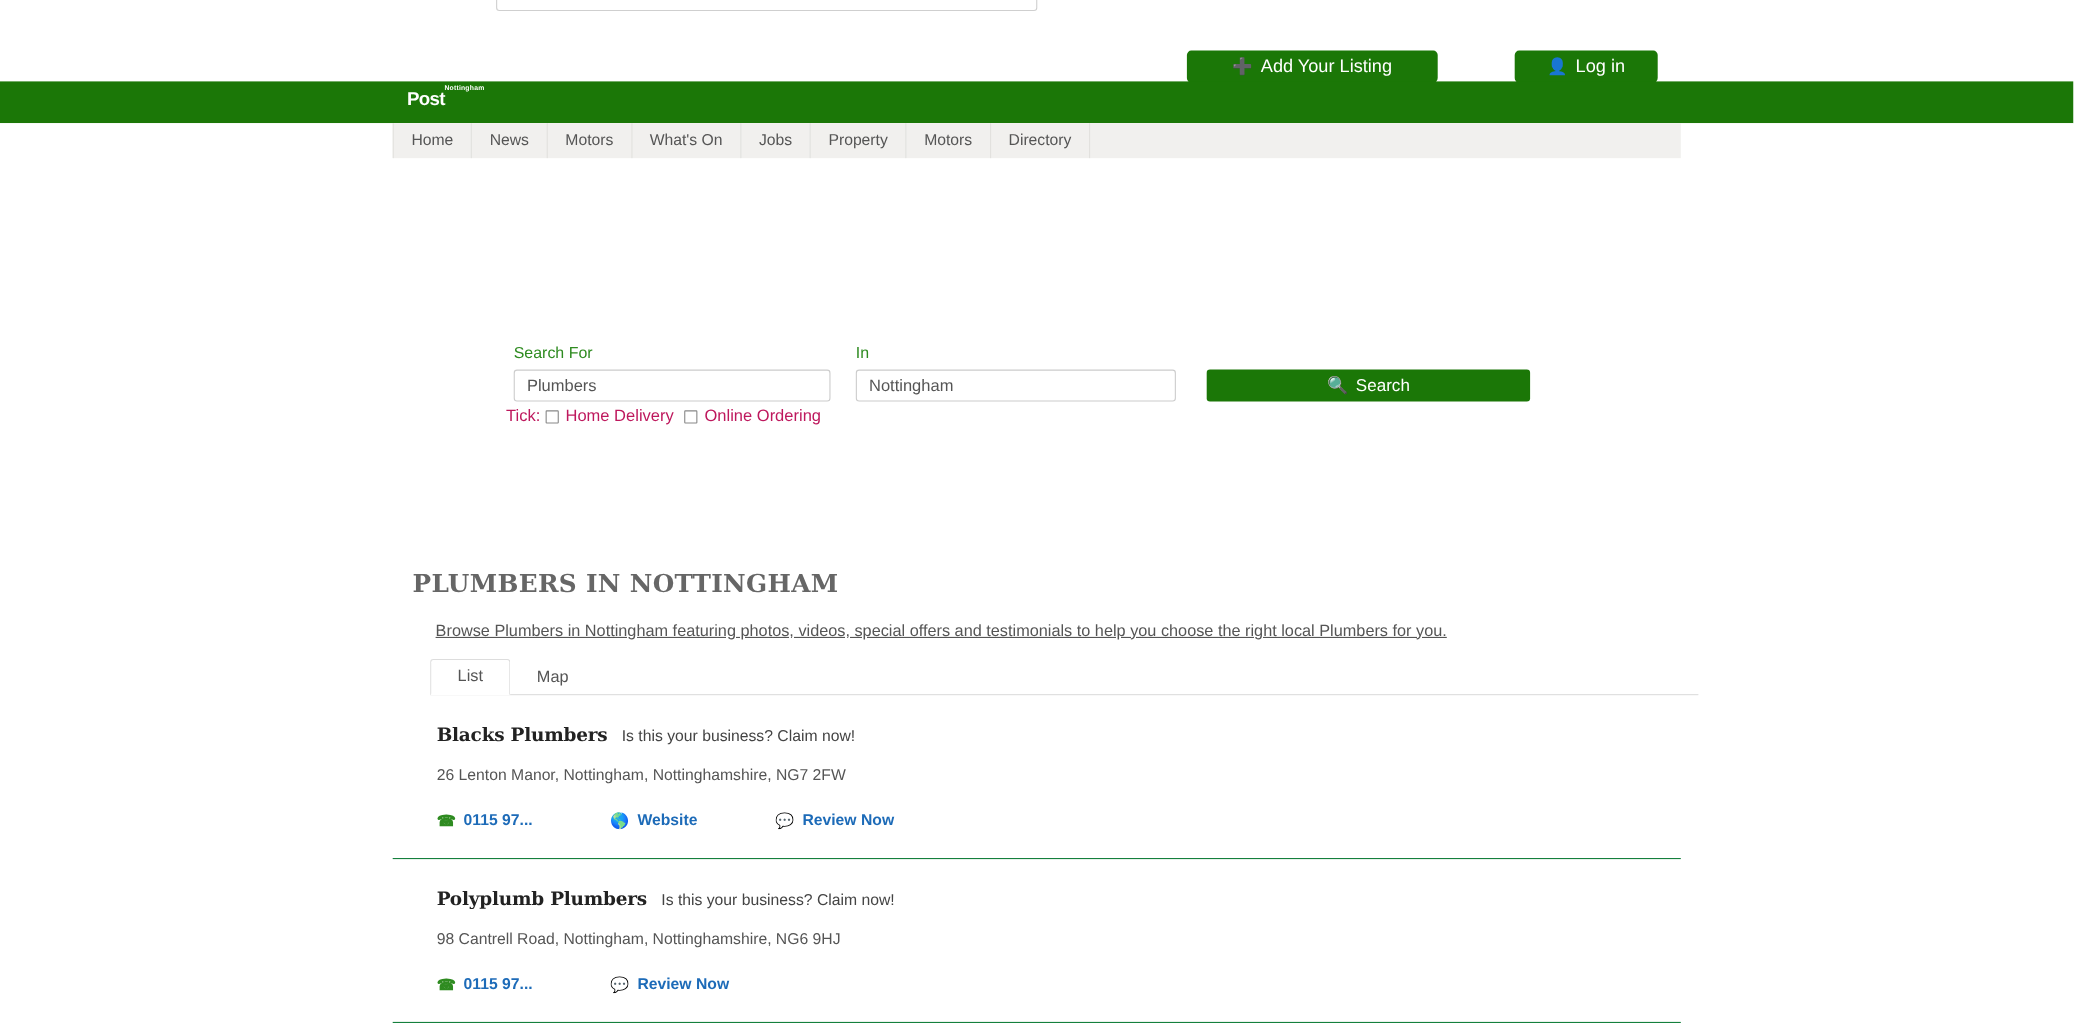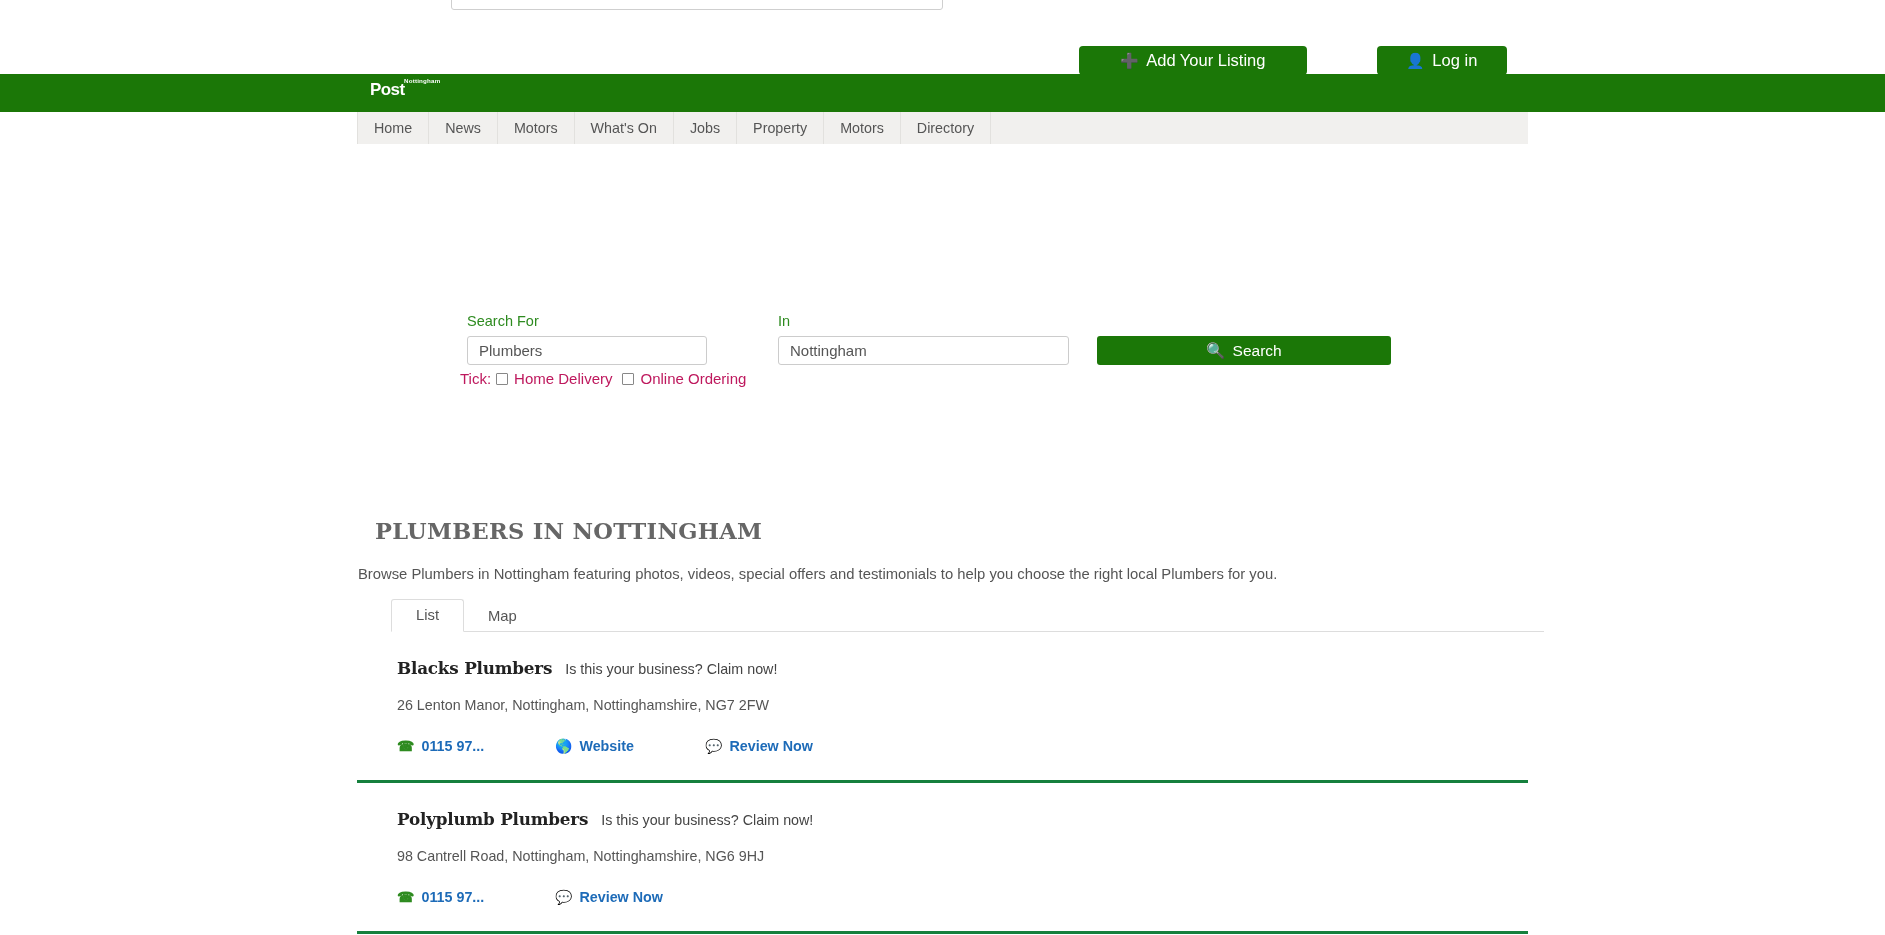--- a/index.html
+++ b/index.html
@@ -143,21 +143,21 @@
     height: 29px;
     border: 1px solid #cccccc;
     border-radius: 3px;
     background: #ffffff;
     font-size: 15px;
     font-family: "Liberation Sans", sans-serif;
     color: #555555;
     padding: 0 11px;
     outline: none;
   }
-  .inp-what { left: 467px; top: 192px; width: 240px; }
+  .inp-what { left: 467px; top: 192px; width: 288px; }
   .inp-where { left: 778px; top: 192px; width: 291px; }
   .btn-search {
     position: absolute;
     left: 1097px; top: 192px;
     width: 294px; height: 29px;
     background: #1b7707;
     color: #fff;
     border: none;
     border-radius: 3px;
     font-size: 15.5px;
@@ -194,23 +194,24 @@
     position: absolute;
     left: 375px; top: 281px;
     font-family: "DejaVu Serif", serif;
     font-weight: bold;
     font-size: 22.5px;
     color: #666666;
     letter-spacing: 0.3px;
   }
   .page-desc {
     position: absolute;
-    left: 358px; top: 329px;
+    left: 396px; top: 329px;
     font-size: 14.8px;
     color: #555555;
+    text-decoration: underline;
   }
 
   
   .tabs {
     position: absolute;
     left: 391px; top: 378px;
     width: 1153px;
     height: 32px;
     border-bottom: 1px solid #dddddd;
     display: flex;
@@ -235,21 +236,21 @@
   
   .listings {
     position: absolute;
     left: 357px;
     top: 410px;
     width: 1171px;
   }
   .listing {
     position: relative;
     padding: 26px 22px 26px 40px;
-    border-bottom: 3px solid #15803d;
+    border-bottom: 1px solid #15803d;
     min-height: 145px;
   }
   .listing:last-child { border-bottom: none; }
   .listing-head {
     display: flex;
     align-items: baseline;
     gap: 13px;
     margin-bottom: 19px;
   }
   .biz-name {

